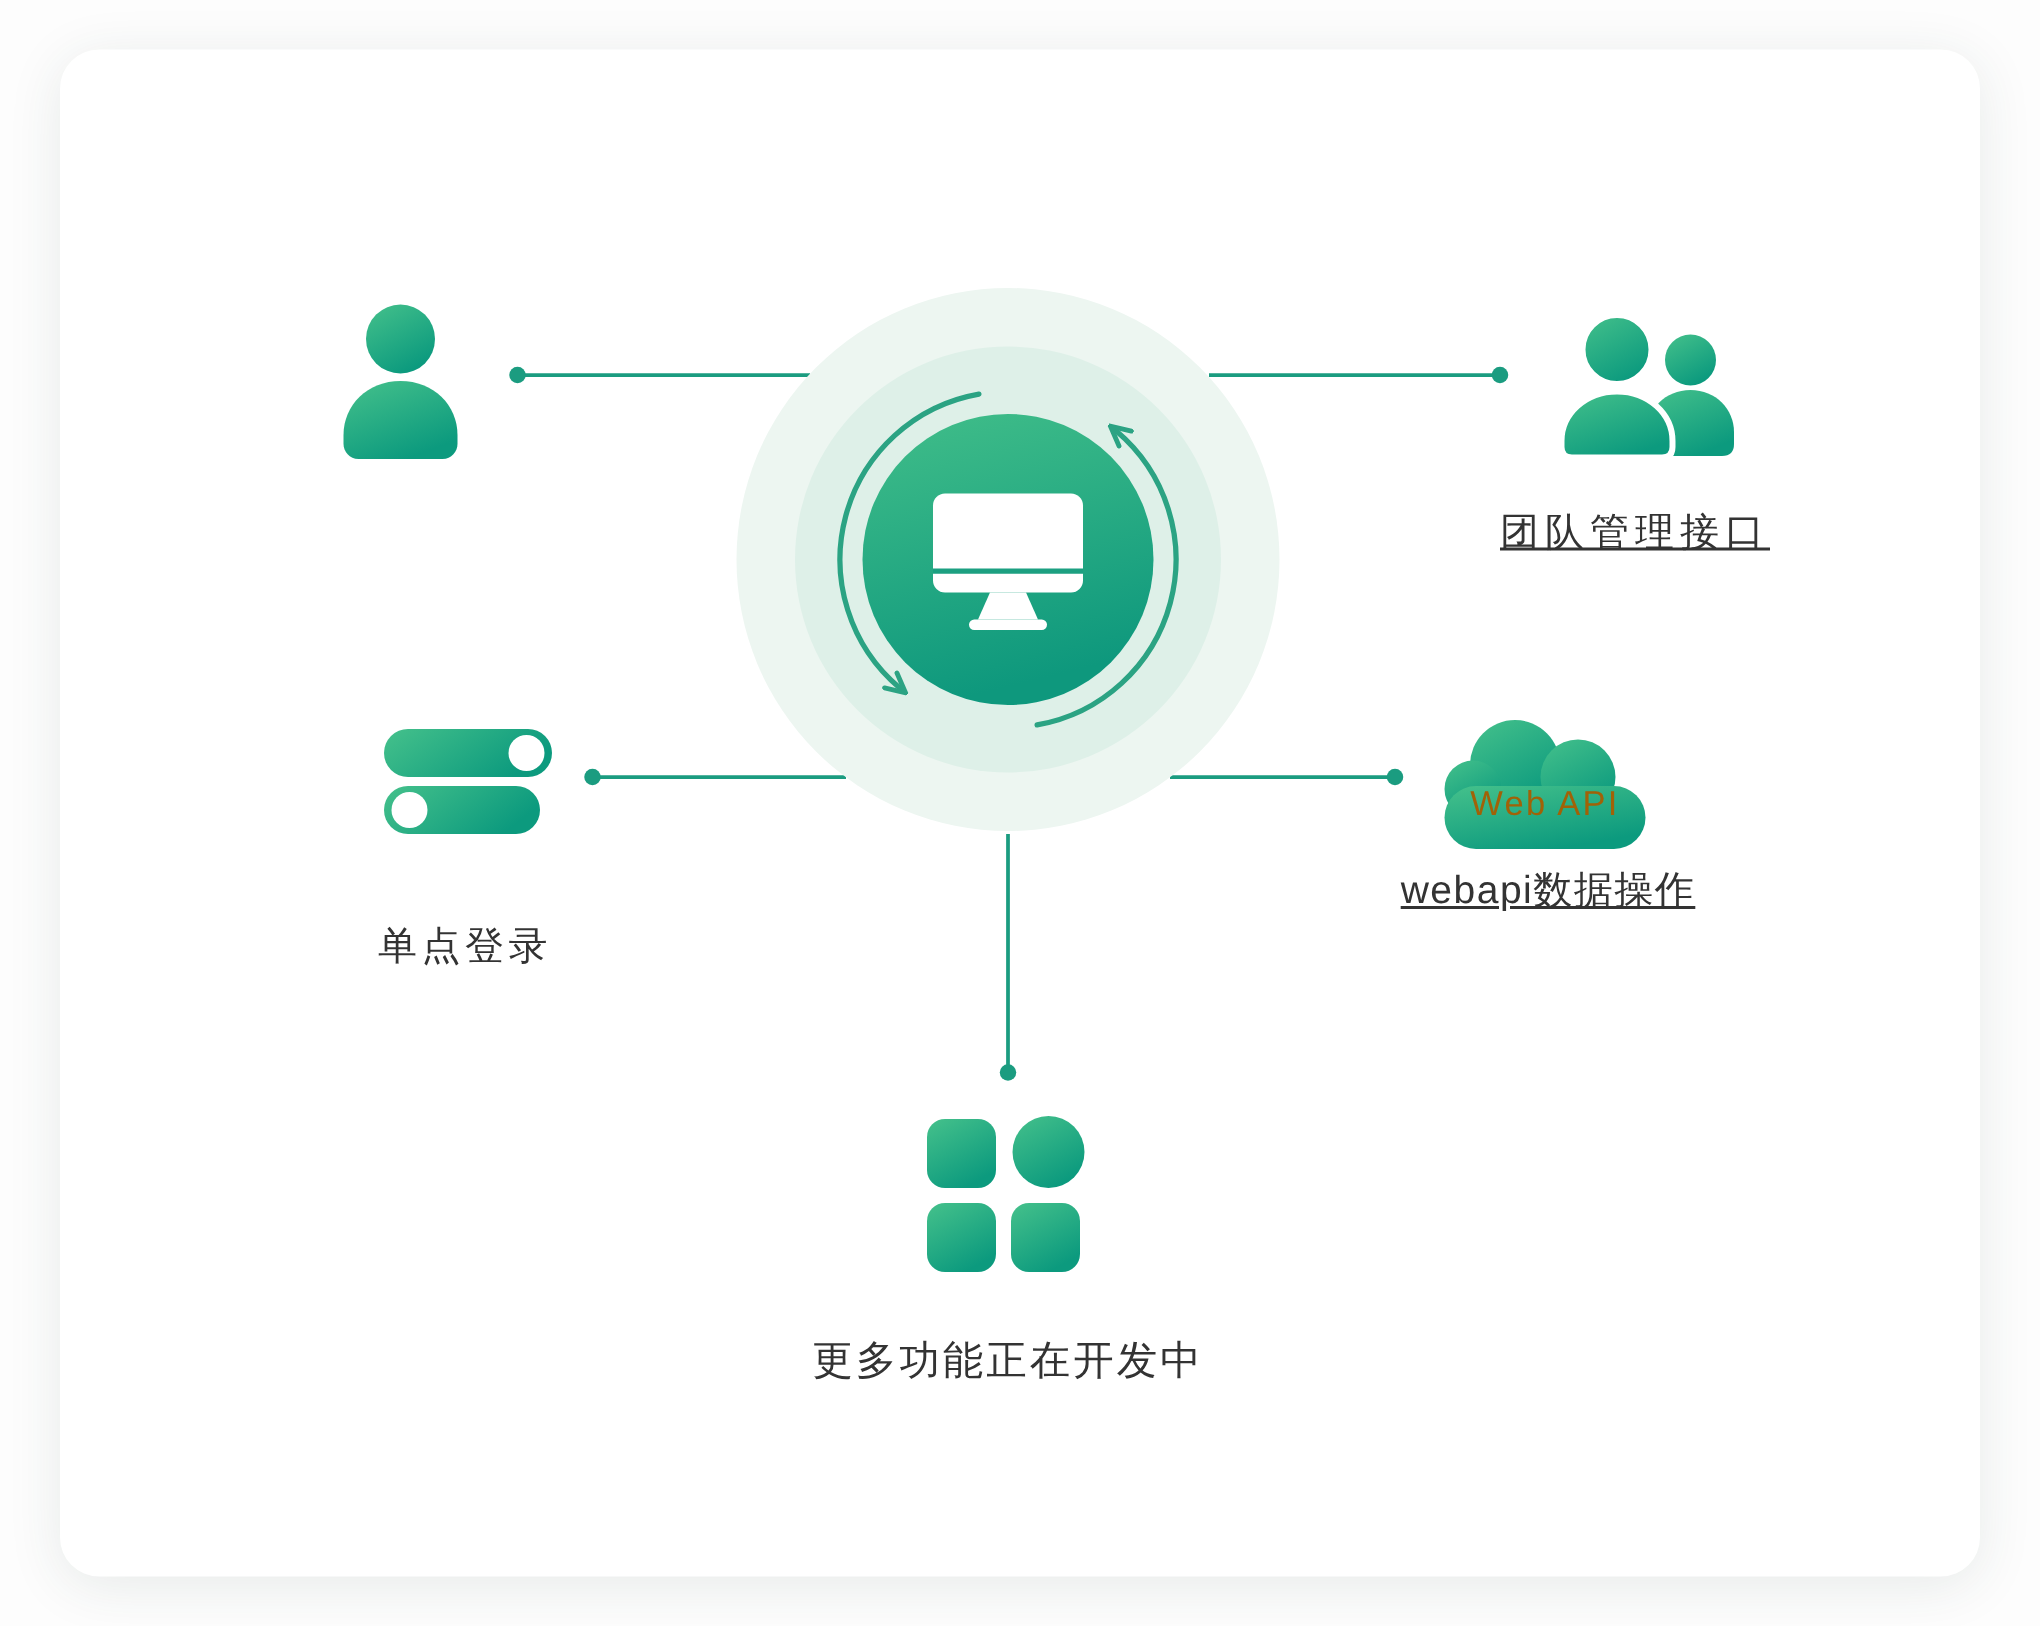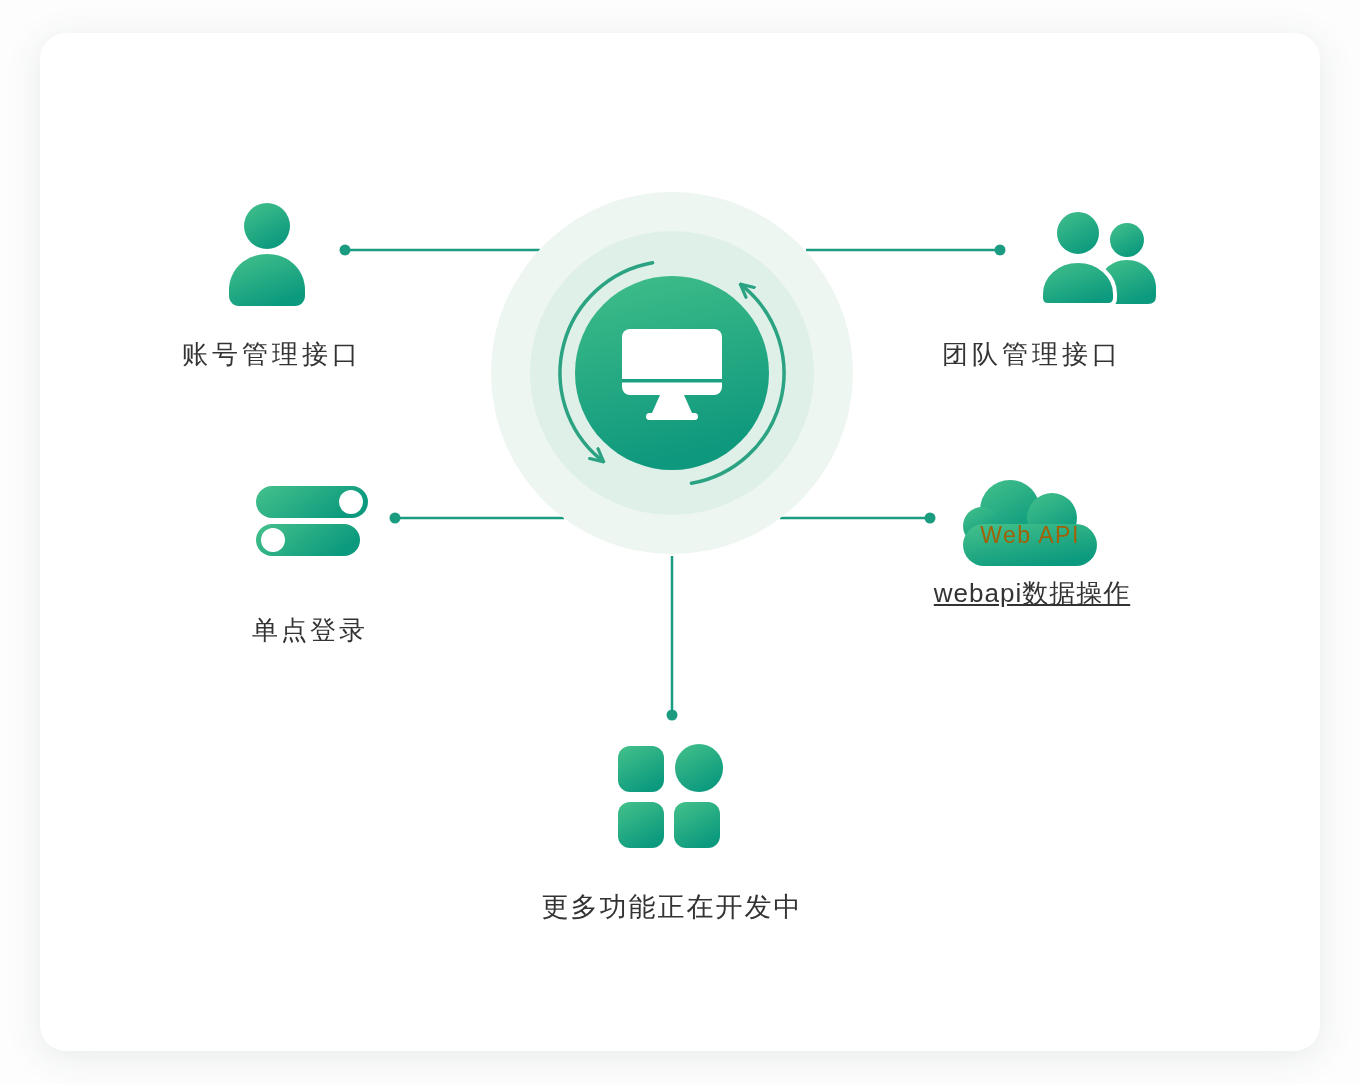--- a/index.html
+++ b/index.html
@@ -29,21 +29,21 @@
   .label {
     position: absolute;
     color: #333333;
     font-size: 26px;
     font-weight: 500;
     letter-spacing: 3px;
     text-align: center;
     white-space: nowrap;
   }
   .label-account { left: 160px; top: 337px; width: 224px; letter-spacing: 4px; }
-  .label-team    { left: 920px; top: 337px; width: 224px; letter-spacing: 4px; }
+  .label-team    { left: 978px; top: 337px; width: 224px; letter-spacing: 4px; text-decoration: underline; }
   .label-sso     { left: 210px; top: 580px; width: 200px; margin-top: 33px; }
   .label-webapi  { left: 912px; top: 576px; width: 240px; letter-spacing: 1px; text-decoration: underline; }
   .label-more    { left: 512px; top: 889px; width: 320px; font-size: 27px; letter-spacing: 2px; }
   .cloud-badge {
     position: absolute;
     left: 955px;
     top: 522px;
     width: 150px;
     text-align: center;
     color: #a16207;
@@ -172,19 +172,18 @@
       </linearGradient>
     </defs>
     <g fill="url(#gradE)">
       <rect x="4" y="4" width="46" height="46" rx="12"></rect>
       <circle cx="85" cy="26" r="24"></circle>
       <rect x="4" y="60" width="46" height="46" rx="12"></rect>
       <rect x="60" y="60" width="46" height="46" rx="12"></rect>
     </g>
   </svg>
 
-  <div class="label label-account">账号管理接口</div>
   <div class="label label-team">团队管理接口</div>
   <div class="label label-sso">单点登录</div>
   <div class="label label-webapi">webapi数据操作</div>
   <div class="label label-more">更多功能正在开发中</div>
 
 </div>
 
 </body></html>

